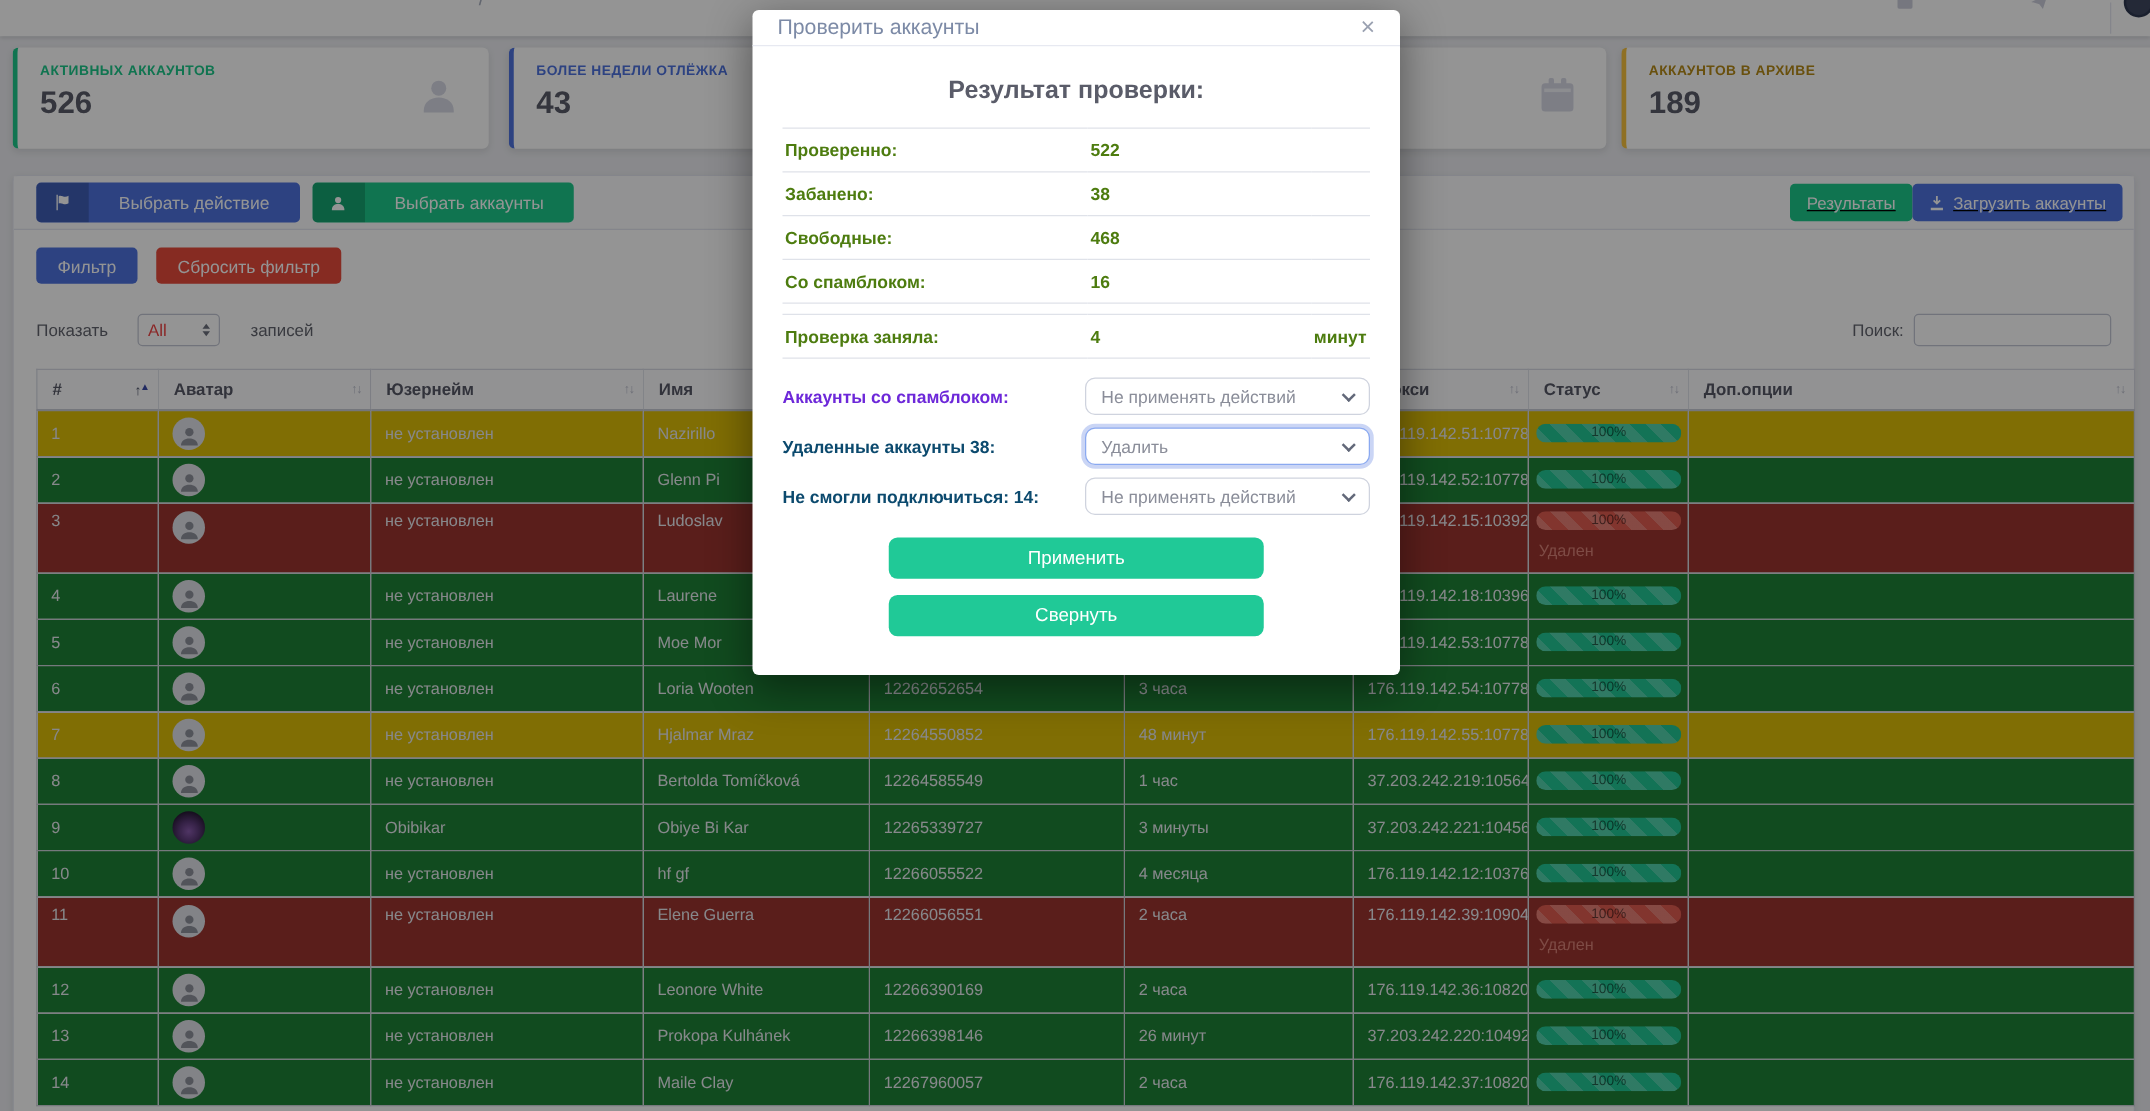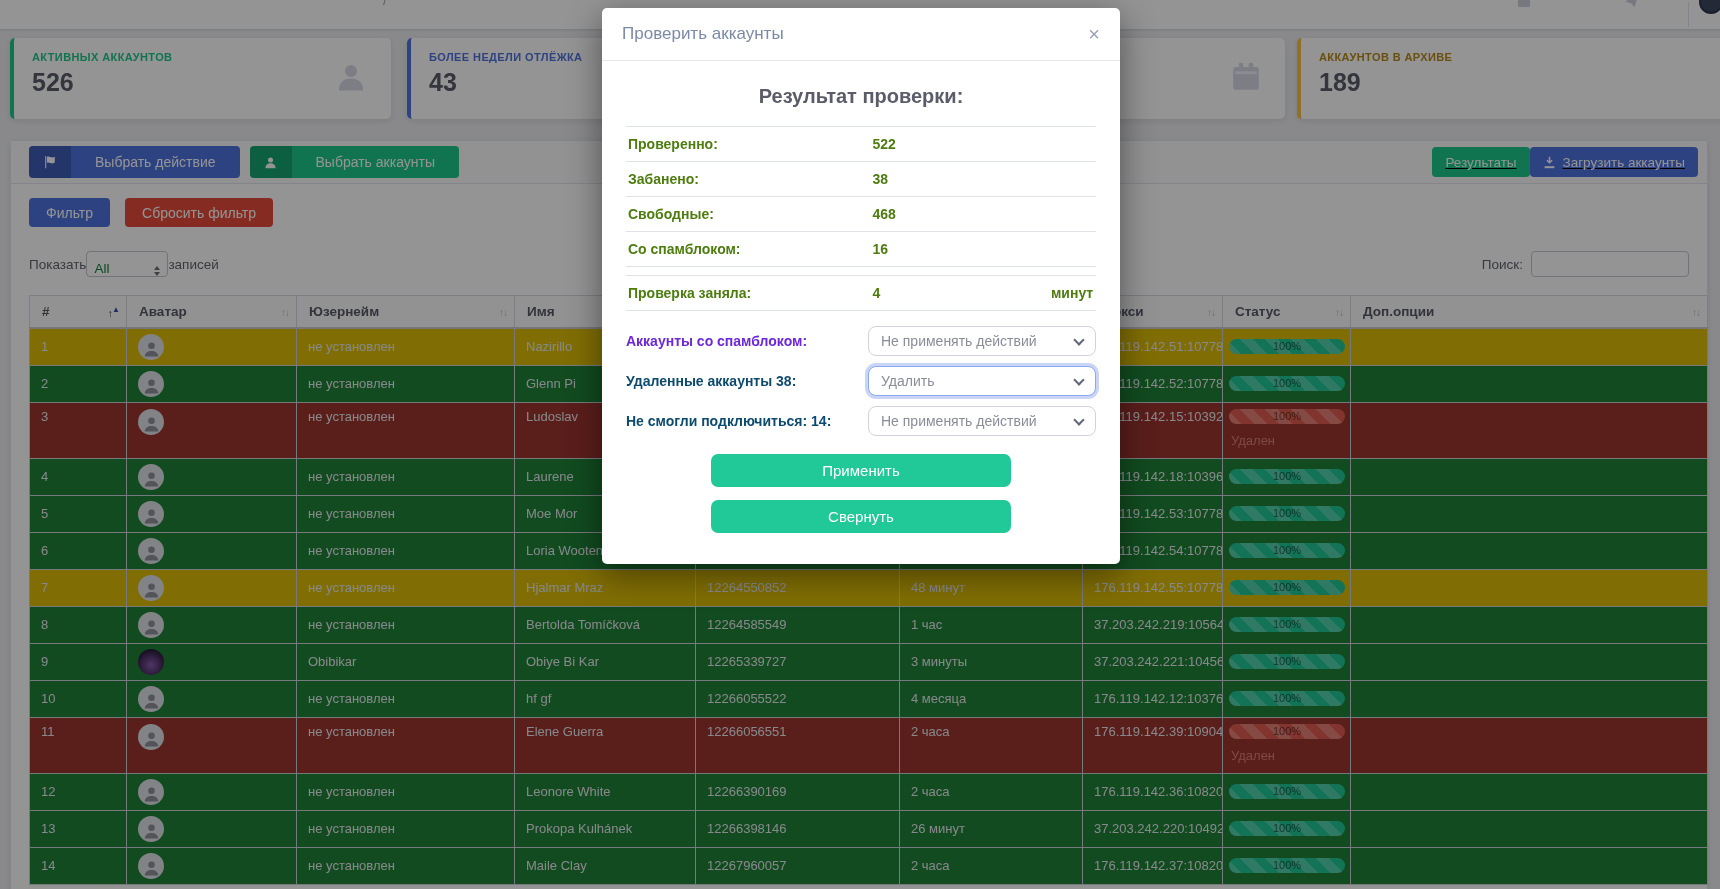--- a/index.html
+++ b/index.html
@@ -35,22 +35,22 @@
   .btn-split{display:inline-flex;align-items:stretch;border-radius:4px;overflow:hidden;color:#fff;font-size:14px;cursor:pointer;border:none;padding:0;font-family:inherit;}
   .btn-split .ic{width:42px;display:flex;align-items:center;justify-content:center;background:rgba(0,0,0,.18);}
   .btn-split .lb{padding:8px 24px;}
   .bg-primary{background:#4e73df;} .bg-success{background:#1cc88a;text-align:center;} .bg-danger{background:#e74a3b;}
   .mr10{margin-right:10px;}
   .hdr-right{margin-left:auto;display:flex;gap:0;align-items:center;text-decoration:underline;}
   .btn-sm{height:30px;padding:0 13px;font-size:13.5px;gap:7px;}
   .filter-row{padding:14px 18px 0;display:flex;gap:15px;}
   .btn-md{height:29px;padding:0 17px;font-size:14px;}
   .controls-row{padding:24px 18px 0;display:flex;justify-content:space-between;align-items:center;font-size:13.5px;color:#63656e;}
-  .controls-left{display:flex;align-items:center;gap:0;}
-  .mini-select{display:inline-flex;align-items:flex-end;justify-content:space-between;width:82px;height:26px;border:1px solid #c3c7d4;border-radius:4px;padding:0 7px;color:#15803d;background:#fff;cursor:pointer;}
+  .controls-left{display:flex;align-items:center;gap:24px;}
+  .mini-select{display:inline-flex;align-items:center;justify-content:space-between;width:66px;height:26px;border:1px solid #c3c7d4;border-radius:4px;padding:0 7px;color:#ef4444;background:#fff;cursor:pointer;}
   .tris{display:flex;flex-direction:column;align-items:center;}
   .tri-up{width:0;height:0;border-left:3.5px solid transparent;border-right:3.5px solid transparent;border-bottom:4px solid #6b6f7c;margin-bottom:2px;}
   .tri-dn{width:0;height:0;border-left:3.5px solid transparent;border-right:3.5px solid transparent;border-top:4px solid #6b6f7c;}
   .controls-right{display:flex;align-items:center;gap:8px;}
   .search-input{width:158px;height:26px;border:1px solid #c3c7d4;border-radius:4px;background:#fff;padding:0 8px;font-family:inherit;font-size:13px;color:#444;}
   
   .table-wrap{padding:18px 18px 0;}
   table.grid{border-collapse:collapse;table-layout:fixed;width:1678px;font-size:13px;}
   .grid th{background:#fcfcfe;border:1px solid #d8dae3;border-bottom:2px solid #c9ccd6;padding:8px 12px;text-align:left;color:#565866;font-size:13.5px;font-weight:bold;position:relative;cursor:pointer;}
   .sort{position:absolute;right:7px;top:50%;transform:translateY(-50%);font-size:10px;letter-spacing:-1px;color:#bcbfcc;}
@@ -67,21 +67,21 @@
   .td-status{padding:4px 6px 4px 6px !important;}
   .pbar{width:116px;height:15px;border-radius:8px;position:relative;background-image:repeating-linear-gradient(45deg,rgba(255,255,255,.22) 0 9px,rgba(255,255,255,0) 9px 18px);}
   .bar-success{background-color:#22c795;}
   .bar-danger{background-color:#e05c50;}
   .pbar span{position:absolute;inset:0;text-align:center;font-size:11px;line-height:15px;color:rgba(0,0,0,.55);}
   tr.tall .pbar{margin-top:2px;}
   .deleted{margin-top:9px;font-size:13px;color:#d98177;padding-left:2px;}
   
   .overlay{position:absolute;inset:0;background:rgba(0,0,0,.42);z-index:50;}
   .modal{position:absolute;left:602px;top:8px;width:518px;z-index:100;background:#fff;border-radius:5px;box-shadow:0 10px 35px rgba(0,0,0,.45);}
-  .modal-header{display:flex;align-items:center;justify-content:space-between;padding:16px 20px;border-bottom:1px solid #e7e9f1;}
+  .modal-header{display:flex;align-items:center;justify-content:space-between;padding:4px 20px;border-bottom:1px solid #e7e9f1;}
   .modal-title{font-size:17px;color:#7c8aa6;}
   .modal-close{font-size:20px;color:#9aa1b1;background:none;border:none;cursor:pointer;line-height:1;font-family:inherit;}
   .modal-body{padding:12px 24px 18px;}
   .res-heading{font-size:20px;font-weight:bold;color:#5a5c69;text-align:center;margin:12px 0 18px;}
   table.res{width:100%;border-collapse:collapse;font-size:14px;color:#4d7c0f;border-bottom:1px solid #dfe2e9;}
   .res td{border-top:1px solid #dfe2e9;padding:9px 2px;font-weight:600;}
   .res tr.spacer td{padding:4px 0;}
   .res .unit{white-space:nowrap;font-weight:bold;}
   .actions{margin-top:15px;}
   .action-row{display:flex;align-items:center;justify-content:space-between;margin-bottom:10px;}

